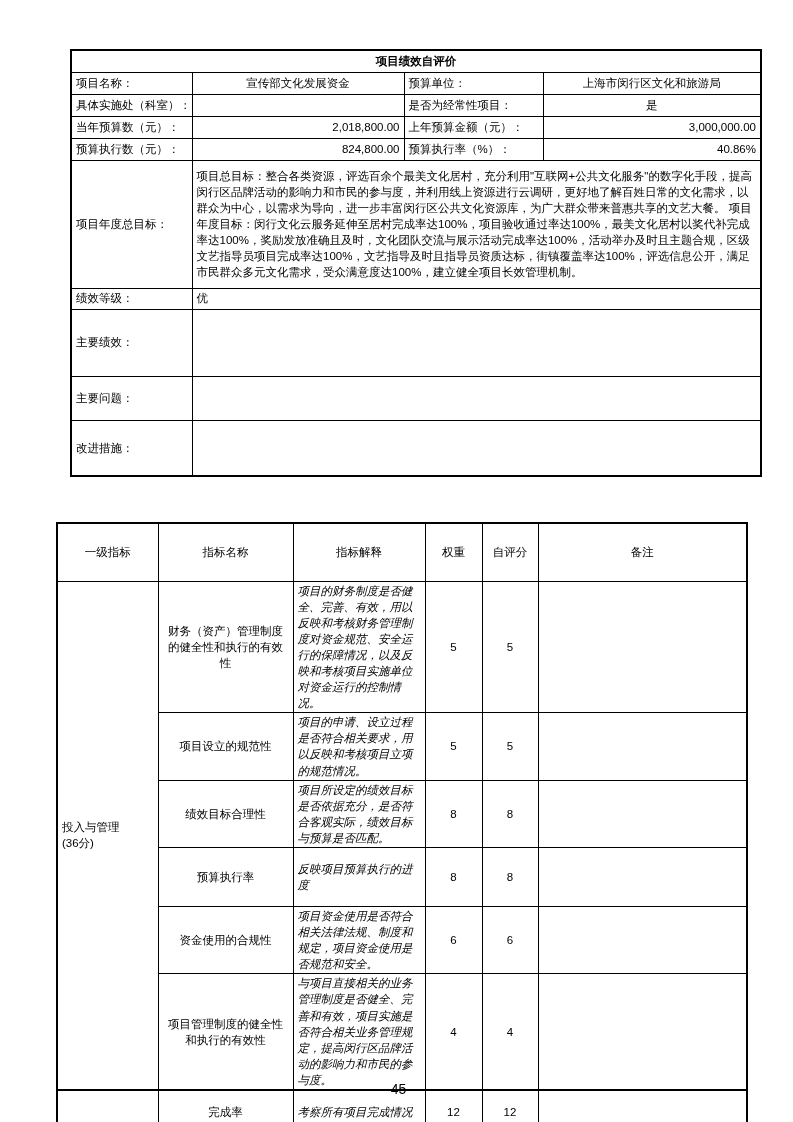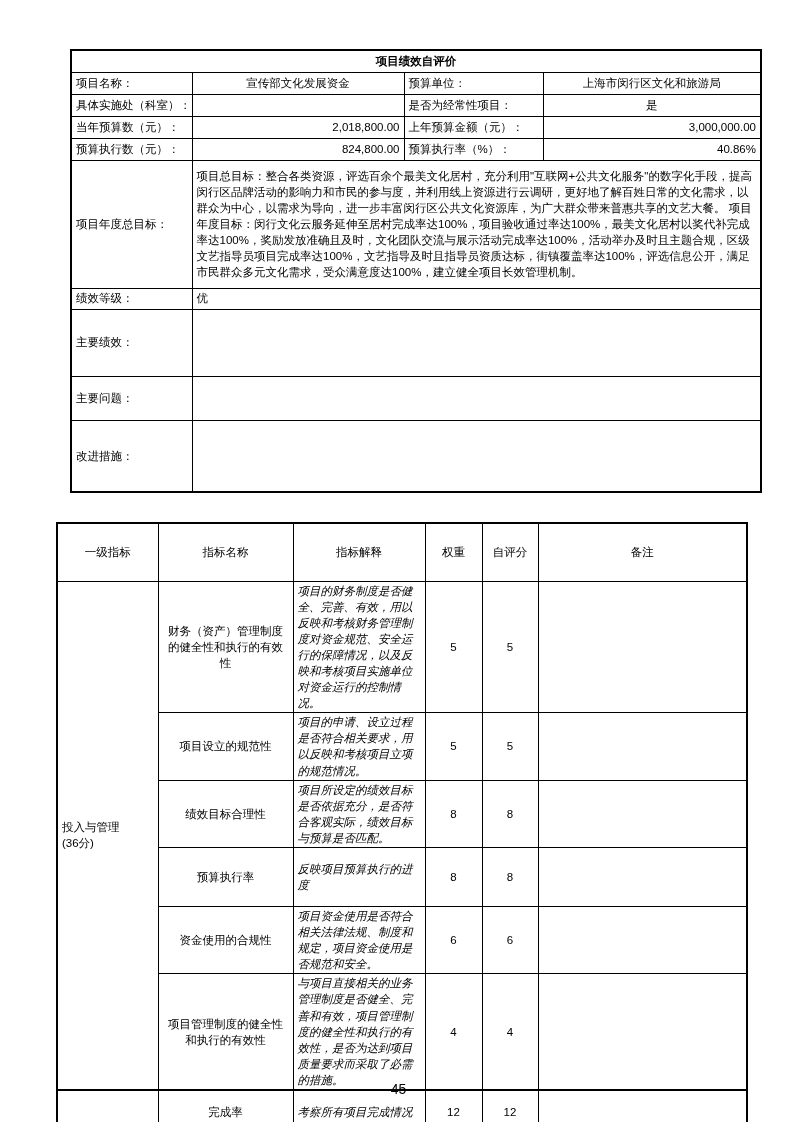--- a/index.html
+++ b/index.html
@@ -97,21 +97,21 @@
     <td colspan="3">优</td>
   </tr>
   <tr style="height:67px">
     <td class="lbl">主要绩效：</td>
     <td colspan="3"></td>
   </tr>
   <tr style="height:44px">
     <td class="lbl">主要问题：</td>
     <td colspan="3"></td>
   </tr>
-  <tr style="height:72px">
+  <tr style="height:56px">
     <td class="lbl">改进措施：</td>
     <td colspan="3"></td>
   </tr>
 </tbody>
   </table>
 
 <table class="doc" id="indicator-table">
   <colgroup>
     <col style="width:101px">
       <col style="width:135px">
@@ -163,21 +163,21 @@
   </tr>
   <tr style="height:66px">
     <td class="name-cell">资金使用的合规性</td>
     <td class="explain-cell">项目资金使用是否符合相关法律法规、制度和规定，项目资金使用是否规范和安全。</td>
     <td class="num-cell">6</td>
     <td class="num-cell">6</td>
     <td></td>
   </tr>
   <tr style="height:97px">
     <td class="name-cell">项目管理制度的健全性和执行的有效性</td>
-    <td class="explain-cell">与项目直接相关的业务管理制度是否健全、完善和有效，项目管理制度的健全性和执行的有效性，是否为达到项目质量要求而采取了必需的措施。</td>
+    <td class="explain-cell">与项目直接相关的业务管理制度是否健全、完善和有效，项目实施是否符合相关业务管理规定，提高闵行区品牌活动的影响力和市民的参与度。</td>
     <td class="num-cell">4</td>
     <td class="num-cell">4</td>
     <td></td>
   </tr>
   <tr class="group-end" style="height:44px">
     <td class="group-cell"></td>
     <td class="name-cell">完成率</td>
     <td class="explain-cell">考察所有项目完成情况</td>
     <td class="num-cell">12</td>
     <td class="num-cell">12</td>

